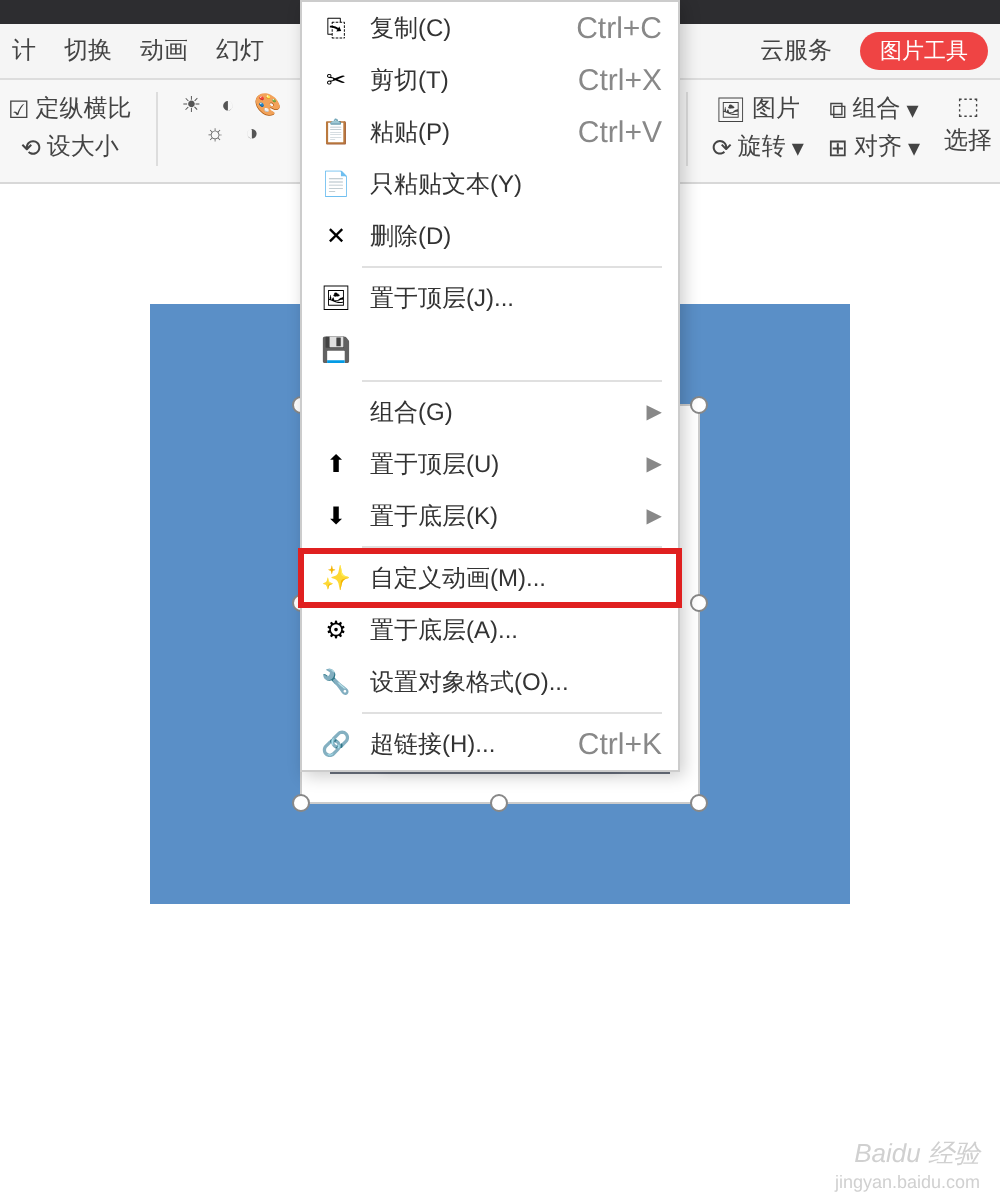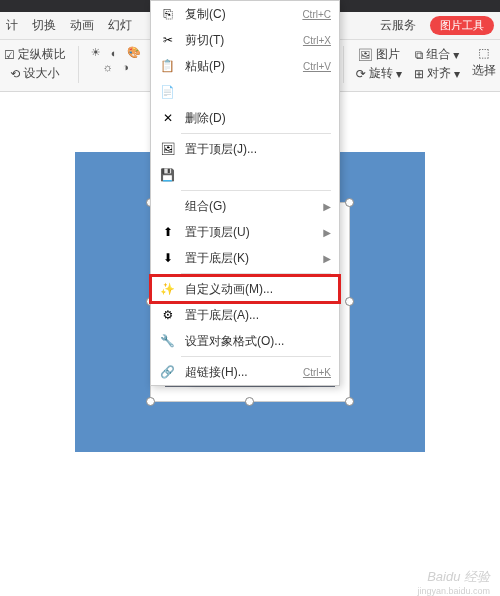--- a/index.html
+++ b/index.html
@@ -32,21 +32,21 @@
 .h-l { left: -5px; top: 50%; margin-top: -5px; } .h-r { right: -5px; top: 50%; margin-top: -5px; }
 
 .mini-toolbar { position: absolute; bottom: 18px; background: #fff; border: 1px solid #ccc; border-radius: 3px; box-shadow: 0 2px 6px rgba(0,0,0,.15); display: flex; gap: 14px; padding: 6px 12px; }
 .mini-item { display: flex; flex-direction: column; align-items: center; font-size: 11px; color: #555; gap: 2px; }
 .mini-icon { width: 22px; height: 22px; }
 
 .context-menu { position: absolute; top: 0; left: 150px; width: 190px; background: #fff; border: 1px solid #ccc; box-shadow: 2px 2px 8px rgba(0,0,0,.2); z-index: 10; font-size: 12px; }
 .menu-item { display: flex; align-items: center; padding: 4px 8px; gap: 8px; cursor: pointer; position: relative; }
 .menu-icon { width: 18px; height: 18px; display: flex; align-items: center; justify-content: center; flex-shrink: 0; }
 .menu-label { flex: 1; color: #333; }
-.menu-shortcut { color: #888; font-size: 10px; text-decoration: underline; }
+.menu-shortcut { color: #888; font-size: 15px; }
 .menu-arrow { color: #888; font-size: 10px; }
 .menu-sep { height: 1px; background: #e0e0e0; margin: 2px 8px 2px 30px; }
 .highlighted { outline: 3px solid #e02020; outline-offset: -1px; }
 
 .watermark { position: absolute; right: 10px; bottom: 10px; color: #d0d0d0; font-size: 13px; font-style: italic; }
 .wm2 { position: absolute; right: 10px; bottom: 0px; color: #d0d0d0; font-size: 9px; }
 
 svg { display: block; }
 </style>
 </head>
@@ -184,20 +184,21 @@
     <span class="menu-label">剪切(T)</span>
     <span class="menu-shortcut">Ctrl+X</span>
   </div>
   <div class="menu-item">
     <span class="menu-icon">📋</span>
     <span class="menu-label">粘贴(P)</span>
     <span class="menu-shortcut">Ctrl+V</span>
   </div>
   <div class="menu-item">
     <span class="menu-icon">📄</span>
+    <span class="menu-label">只粘贴文本(Y)</span>
   </div>
   <div class="menu-item">
     <span class="menu-icon">✕</span>
     <span class="menu-label">删除(D)</span>
   </div>
   <div class="menu-sep"></div>
   <div class="menu-item">
     <span class="menu-icon">🖼</span>
     <span class="menu-label">置于顶层(J)...</span>
   </div>

